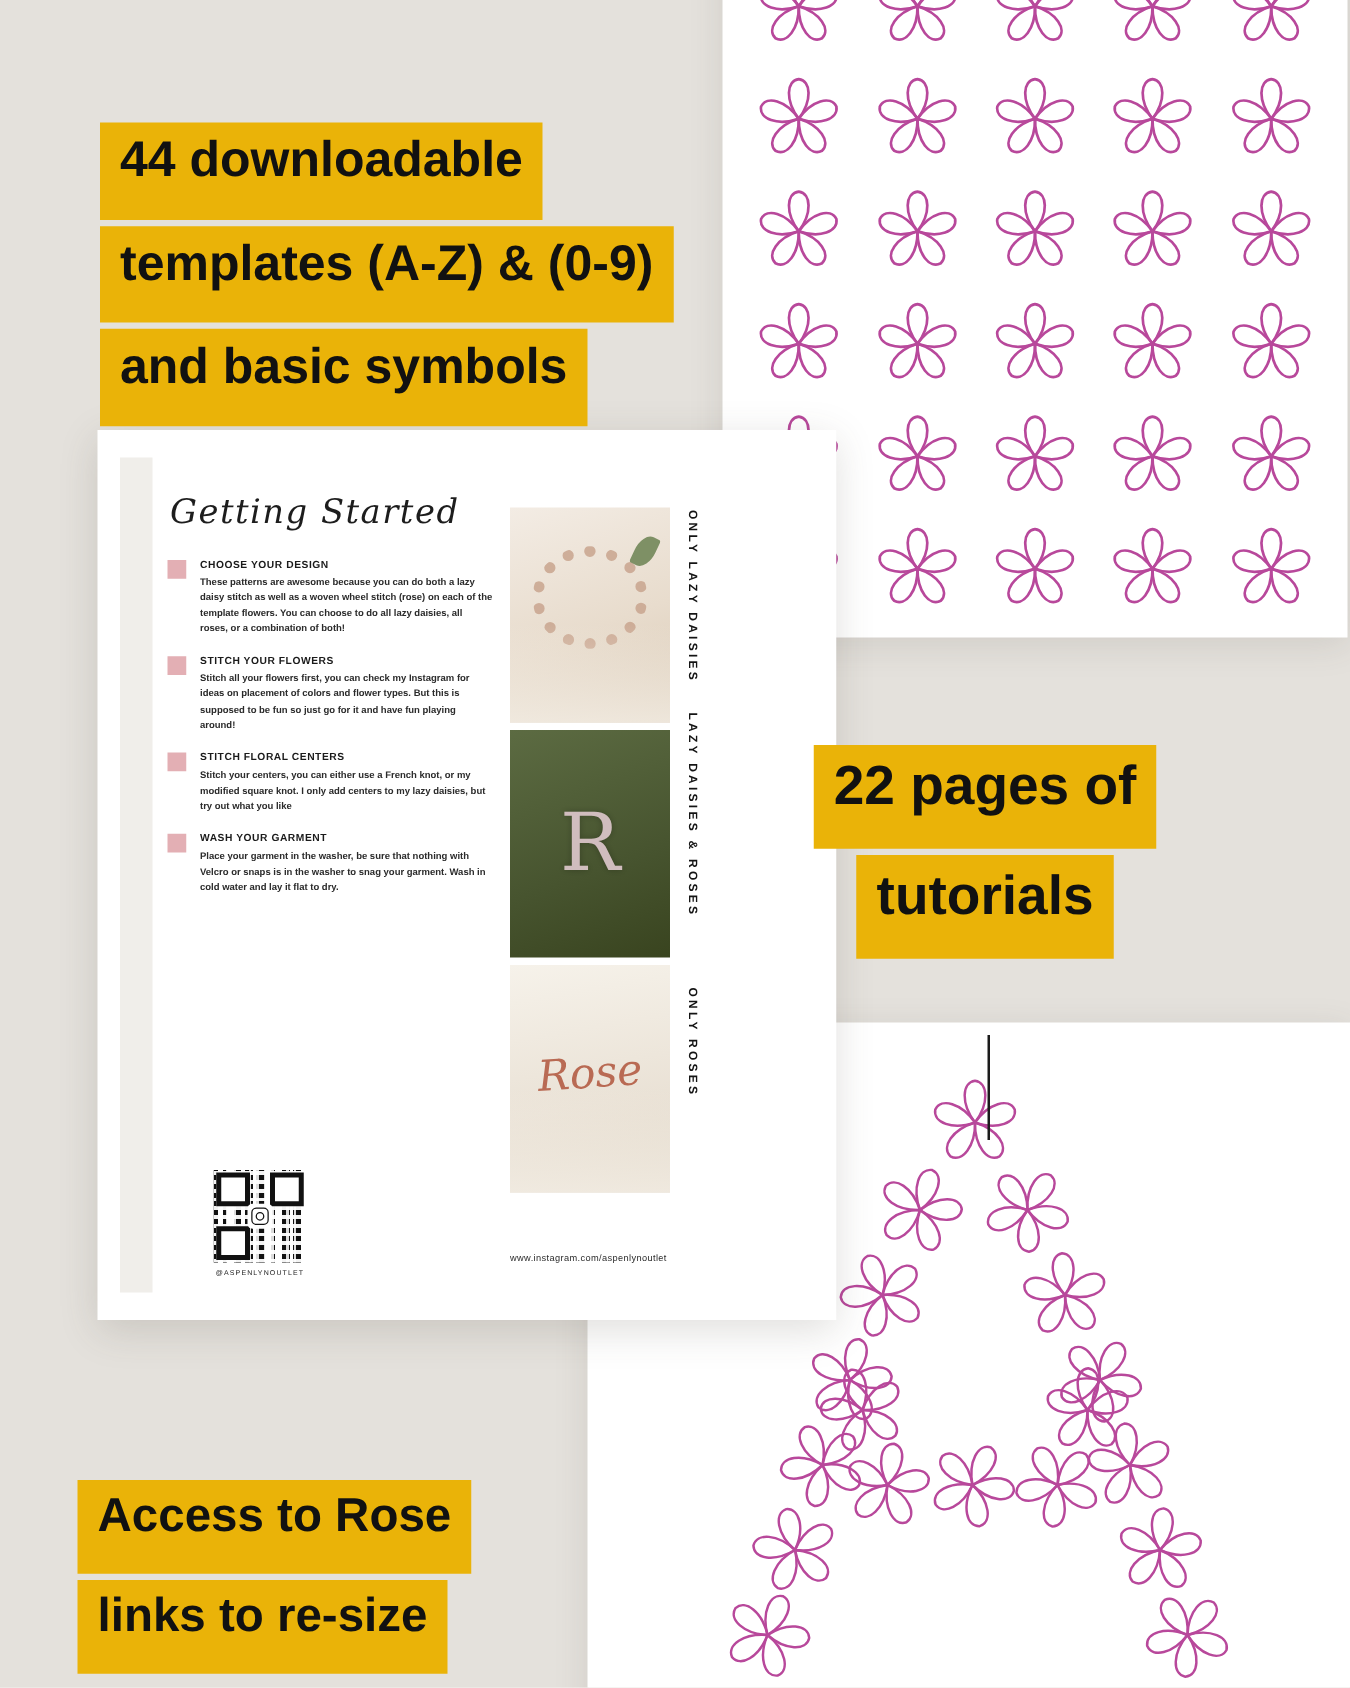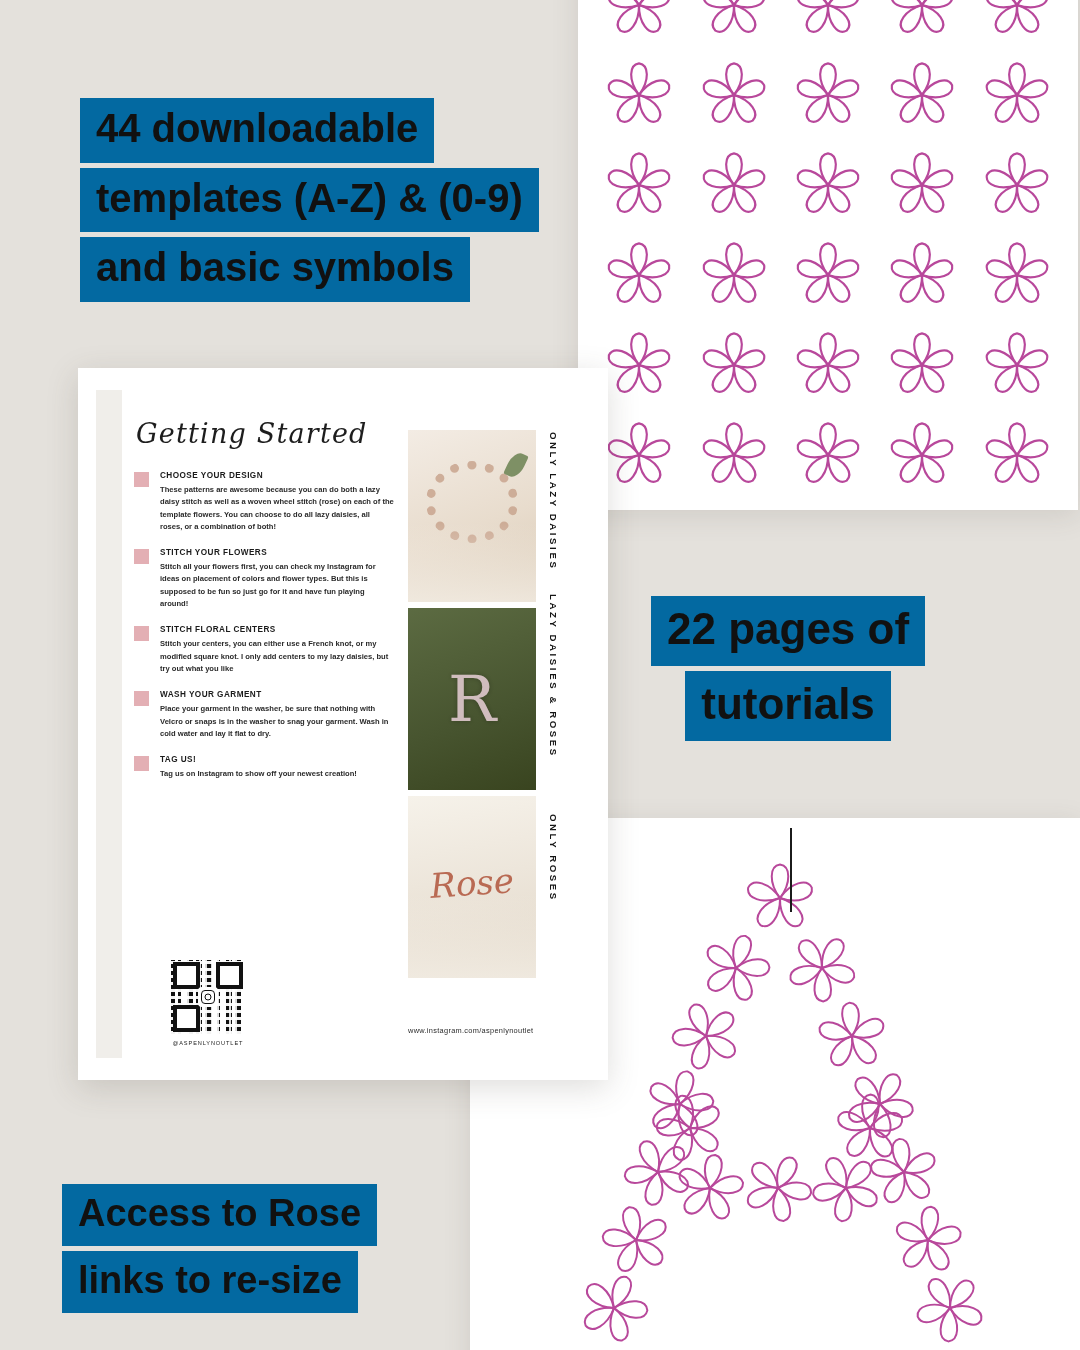--- a/index.html
+++ b/index.html
@@ -73,24 +73,23 @@
     top: 0px;
     width: 2px;
     height: 84px;
     background: #1b1b1b;
   }
 
   
   #tutorial-sheet {
     left: 78px;
     top: 344px;
-    width: 530px;
+    width: 591px;
     height: 712px;
     box-shadow: 0 8px 30px rgba(80, 70, 60, 0.18);
-    margin-top: 24px;
   }
   .tut-leftbar {
     position: absolute;
     left: 18px;
     top: 22px;
     width: 26px;
     height: 668px;
     background: #f0eeea;
   }
   .tut-body {
@@ -313,22 +312,22 @@
 
   
   .caption {
     position: absolute;
     color: #111111;
     font-weight: 700;
     line-height: 1.34;
   }
   .caption span.line {
     display: table;
-    background: #0369a1;
-    padding: 4px 16px 7px 16px;
+    background: #eab308;
+    padding: 4px 16px 20px 16px;
     margin-bottom: 5px;
     white-space: nowrap;
   }
   #caption-templates {
     left: 80px;
     top: 98px;
     font-size: 40px;
   }
   #caption-pages {
     left: 651px;
@@ -840,25 +839,20 @@
         <p class="tut-step-text">Stitch your centers, you can either use a French knot, or my modified square knot. I only add centers to my lazy daisies, but try out what you like</p>
       </div>
 
 
       <div class="tut-step">
         <span class="tut-bullet"></span>
         <div class="tut-step-title">WASH YOUR GARMENT</div>
         <p class="tut-step-text">Place your garment in the washer, be sure that nothing with Velcro or snaps is in the washer to snag your garment. Wash in cold water and lay it flat to dry.</p>
       </div>
 
-      <div class="tut-step">
-        <span class="tut-bullet"></span>
-        <div class="tut-step-title">TAG US!</div>
-        <p class="tut-step-text">Tag us on Instagram to show off your newest creation!</p>
-      </div>
     </div>
 
     <div class="qr-block">
       <div class="qr">
         <span class="qr-eye tl"></span>
         <span class="qr-eye tr"></span>
         <span class="qr-eye bl"></span>
         <span class="qr-center">
           <span class="ig-glyph"></span>
         </span>

